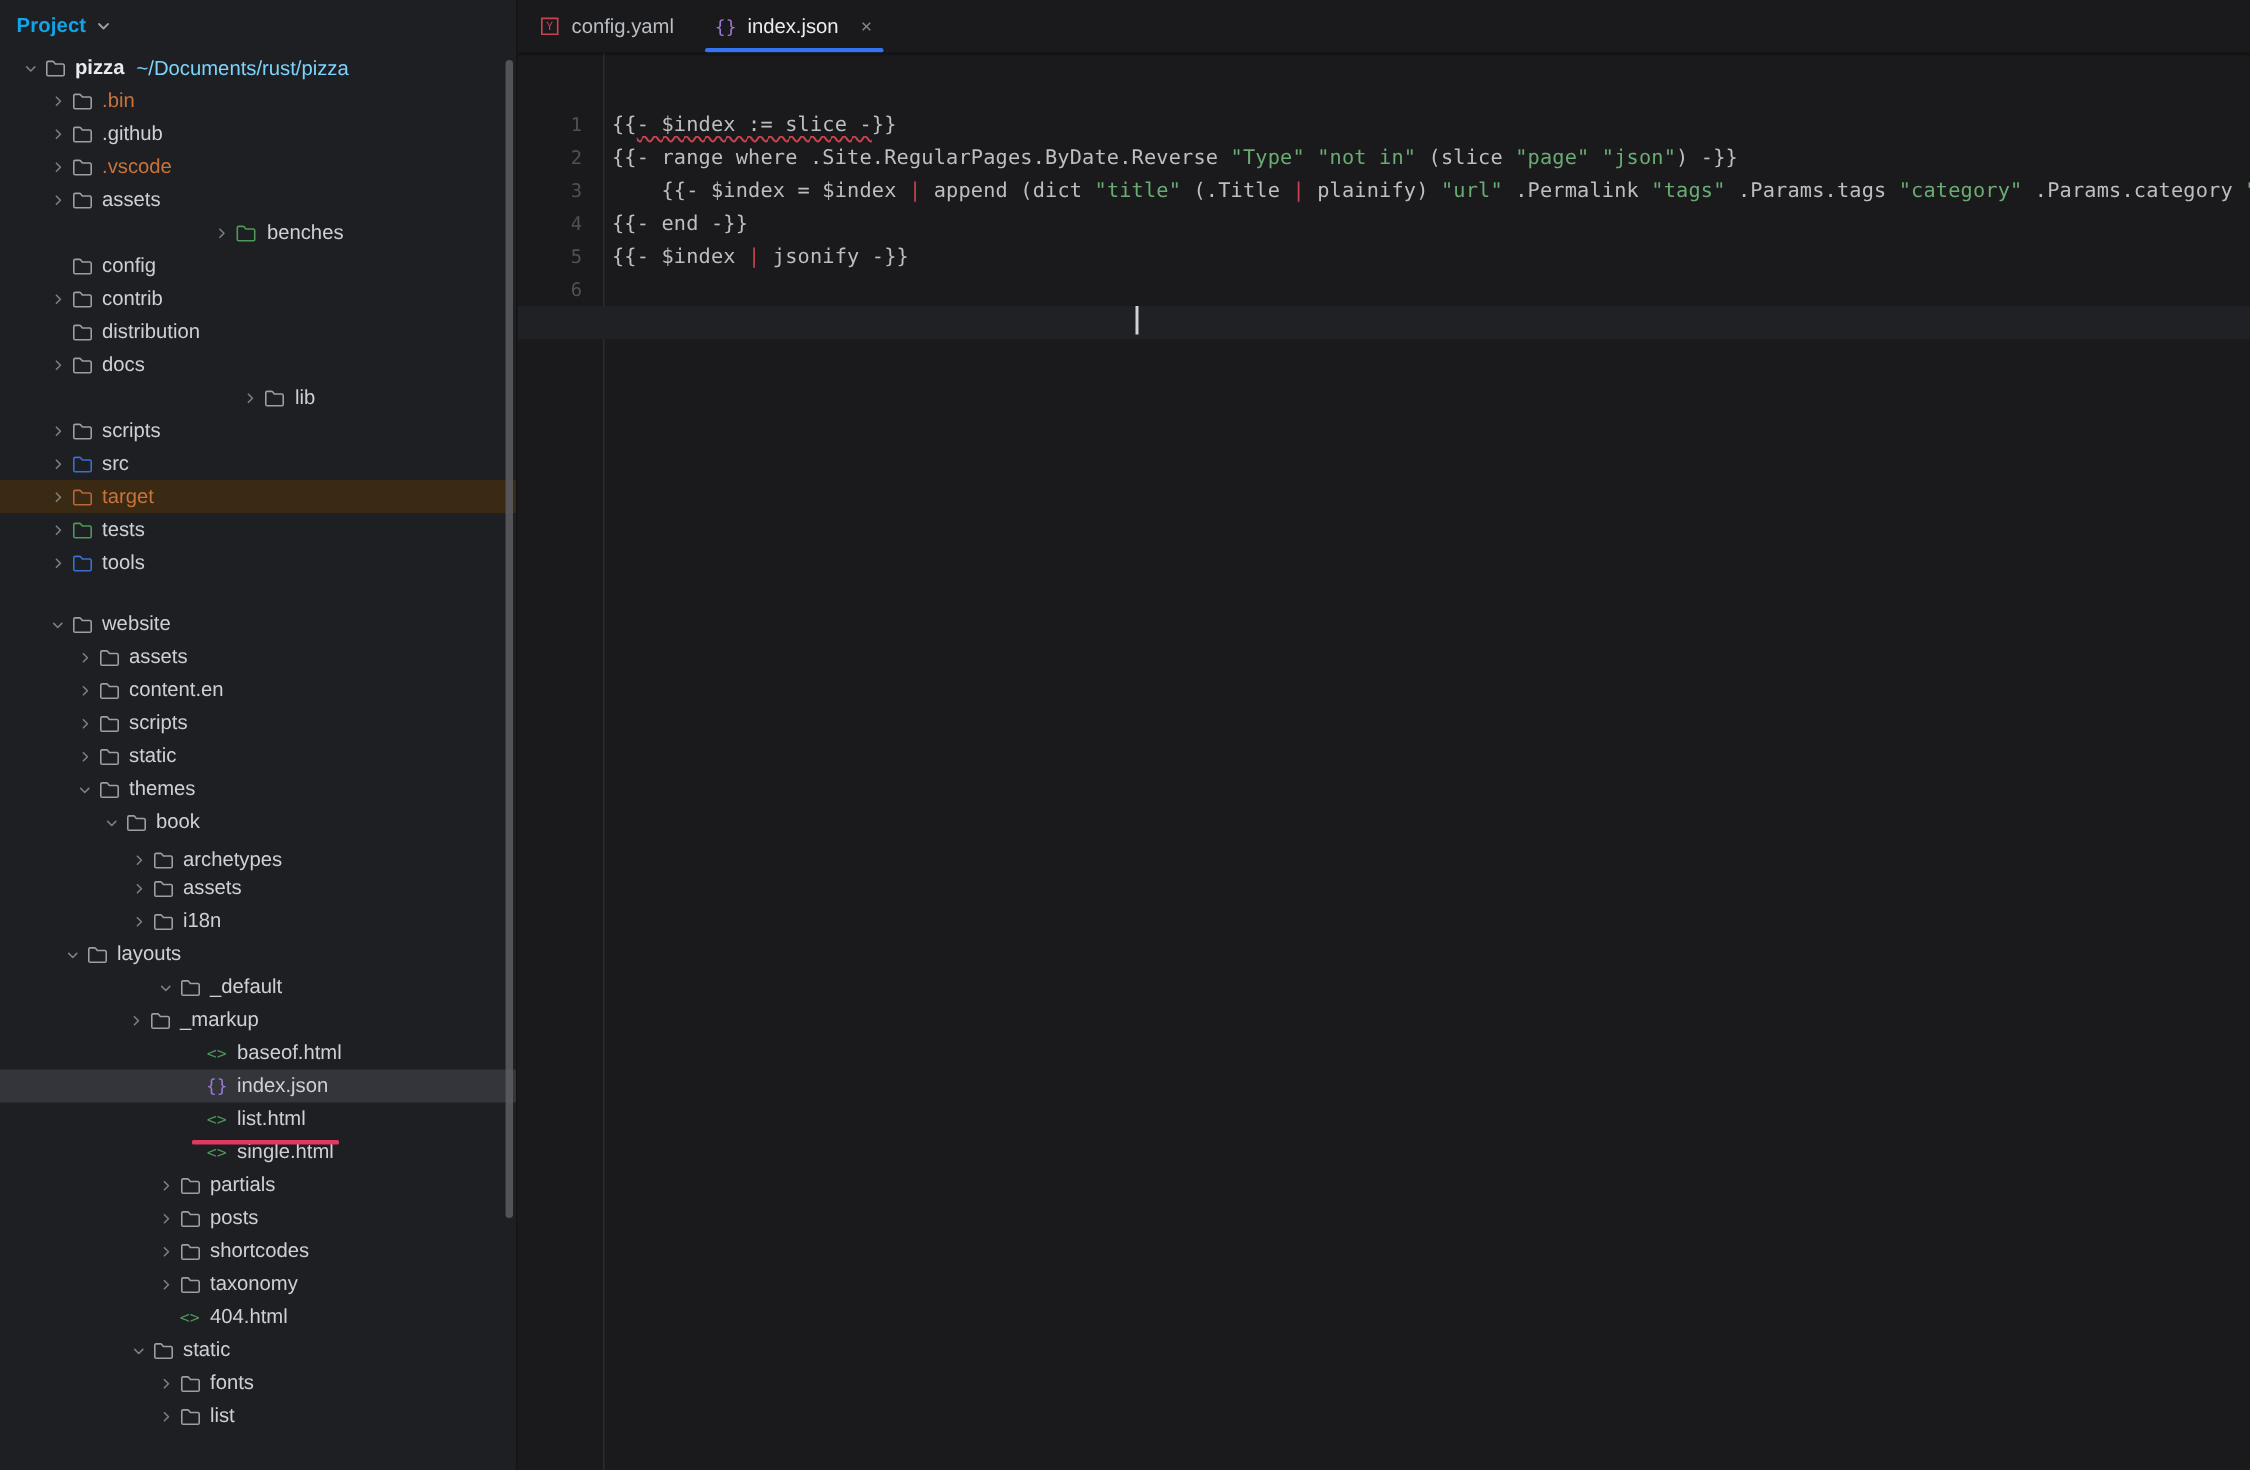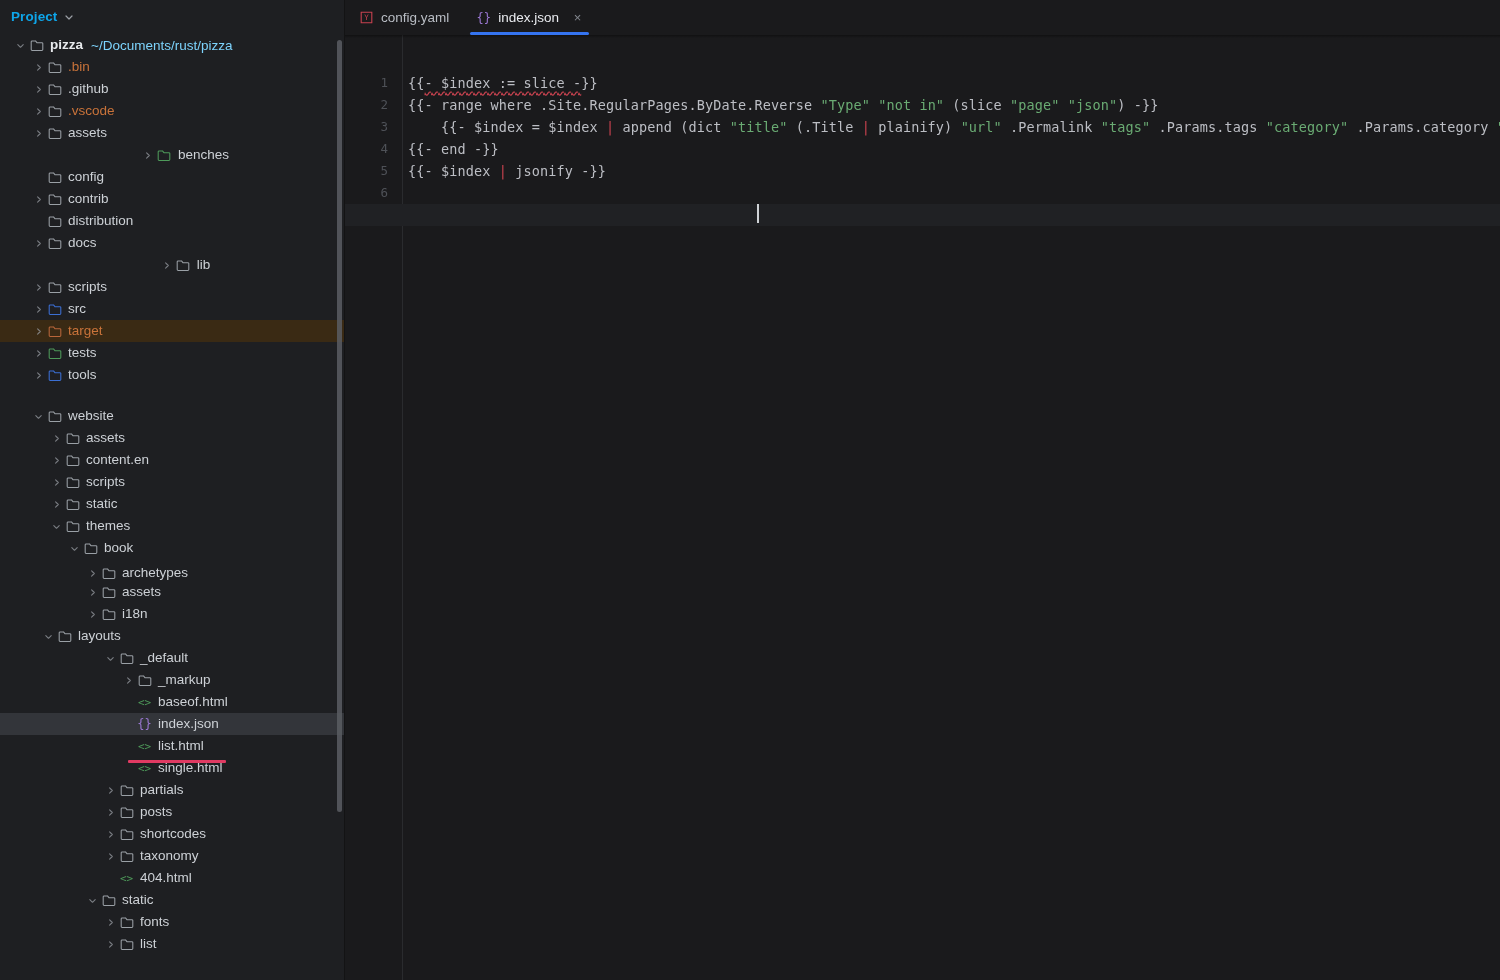--- a/index.html
+++ b/index.html
@@ -565,21 +565,21 @@
               <path d="M2 4 L5 7 L8 4" fill="none" stroke="#9a9ea5" stroke-width="1.2" stroke-linecap="round" stroke-linejoin="round"></path>
             </svg>
           </span>
           <span class="ficon">
             <svg width="14" height="13" viewBox="0 0 14 13">
               <path d="M1.2 3.2 L1.2 10.6 A0.9 0.9 0 0 0 2.1 11.5 L11.9 11.5 A0.9 0.9 0 0 0 12.8 10.6 L12.8 4.6 A0.9 0.9 0 0 0 11.9 3.7 L6.9 3.7 L5.7 2.2 A0.9 0.9 0 0 0 5.0 1.9 L2.1 1.9 A0.9 0.9 0 0 0 1.2 2.8 Z" fill="none" stroke="#9aa0a6" stroke-width="1.05" stroke-linejoin="round"></path>
             </svg>
           </span>
           <span class="label">_default</span>
         </div>
-        <div class="row" style="padding-left: 120px;">
+        <div class="row" style="padding-left: 82px;">
           <span class="arrow">
             <svg width="9" height="9" viewBox="0 0 10 10">
               <path d="M4 2 L7 5 L4 8" fill="none" stroke="#9a9ea5" stroke-width="1.2" stroke-linecap="round" stroke-linejoin="round"></path>
             </svg>
           </span>
           <span class="ficon">
             <svg width="14" height="13" viewBox="0 0 14 13">
               <path d="M1.2 3.2 L1.2 10.6 A0.9 0.9 0 0 0 2.1 11.5 L11.9 11.5 A0.9 0.9 0 0 0 12.8 10.6 L12.8 4.6 A0.9 0.9 0 0 0 11.9 3.7 L6.9 3.7 L5.7 2.2 A0.9 0.9 0 0 0 5.0 1.9 L2.1 1.9 A0.9 0.9 0 0 0 1.2 2.8 Z" fill="none" stroke="#9aa0a6" stroke-width="1.05" stroke-linejoin="round"></path>
             </svg>
           </span>

